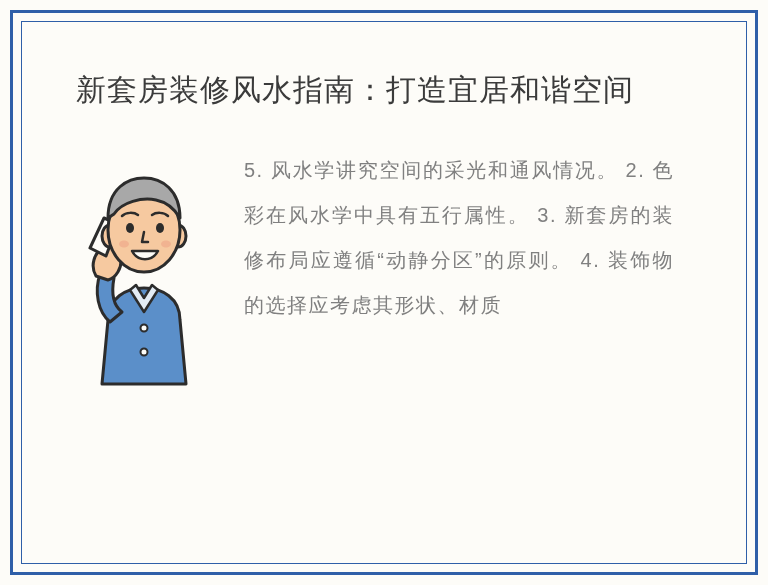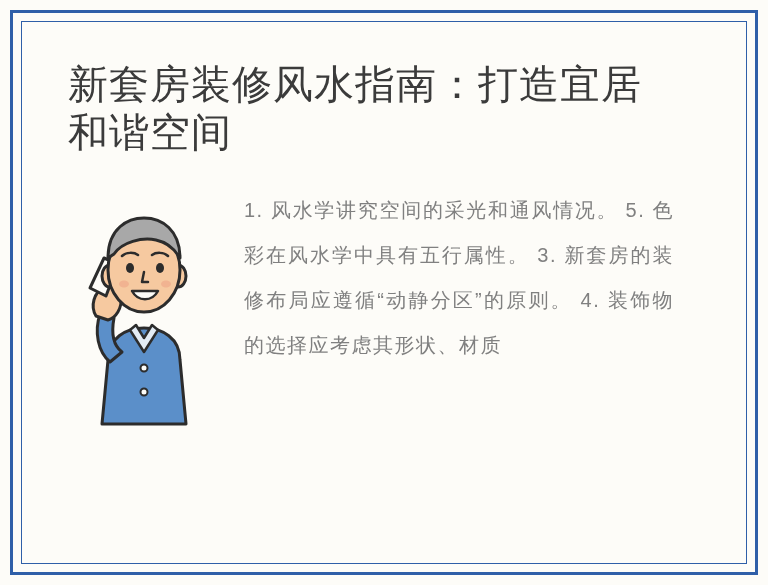--- a/index.html
+++ b/index.html
@@ -42,27 +42,27 @@
   .content {
     position: absolute;
     left: 34px;
     top: 34px;
     right: 34px;
     bottom: 34px;
     box-sizing: border-box;
     padding: 22px 26px 0 26px;
   }
   .title {
-    font-family: Liberation Sans, sans-serif;
-    font-size: 40px;
+    font-family: Liberation Mono, monospace;
+    font-size: 30px;
     line-height: 48px;
     color: #3b3b3b;
     font-weight: normal;
     letter-spacing: 1px;
-    margin: 4px;
+    margin: 12px;
     padding: 0 0 0 4px;
     max-width: 600px;
   }
   .body-area {
     display: flex;
     flex-direction: row;
     align-items: flex-start;
     margin-top: 32px;
   }
   .figure {
@@ -131,17 +131,17 @@
 
           <path d="M70 80 L68 90 L74 90" fill="none" stroke="#2c2c2c" stroke-width="2.5" stroke-linecap="round" stroke-linejoin="round"></path>
 
           <path d="M58 99 C64 110 78 110 84 99 Z" fill="#fdfcf8" stroke="#2c2c2c" stroke-width="2.5" stroke-linejoin="round"></path>
 
           <ellipse cx="50" cy="92" rx="5" ry="3.5" fill="#f0a98a" opacity="0.7"></ellipse>
           <ellipse cx="92" cy="92" rx="5" ry="3.5" fill="#f0a98a" opacity="0.7"></ellipse>
         </svg>
       </div>
 
-      <div class="paragraph">1. 风水学讲究空间的采光和通风情况。 5. 色彩在风水学中具有五行属性。 3. 新套房的装修布局应遵循“动静分区”的原则。 4. 装饰物的选择应考虑其形状、材质</div>
+      <div class="paragraph">5. 风水学讲究空间的采光和通风情况。 2. 色彩在风水学中具有五行属性。 3. 新套房的装修布局应遵循“动静分区”的原则。 4. 装饰物的选择应考虑其形状、材质</div>
 
     </div>
   </div>
 </div>
 
 </body></html>

